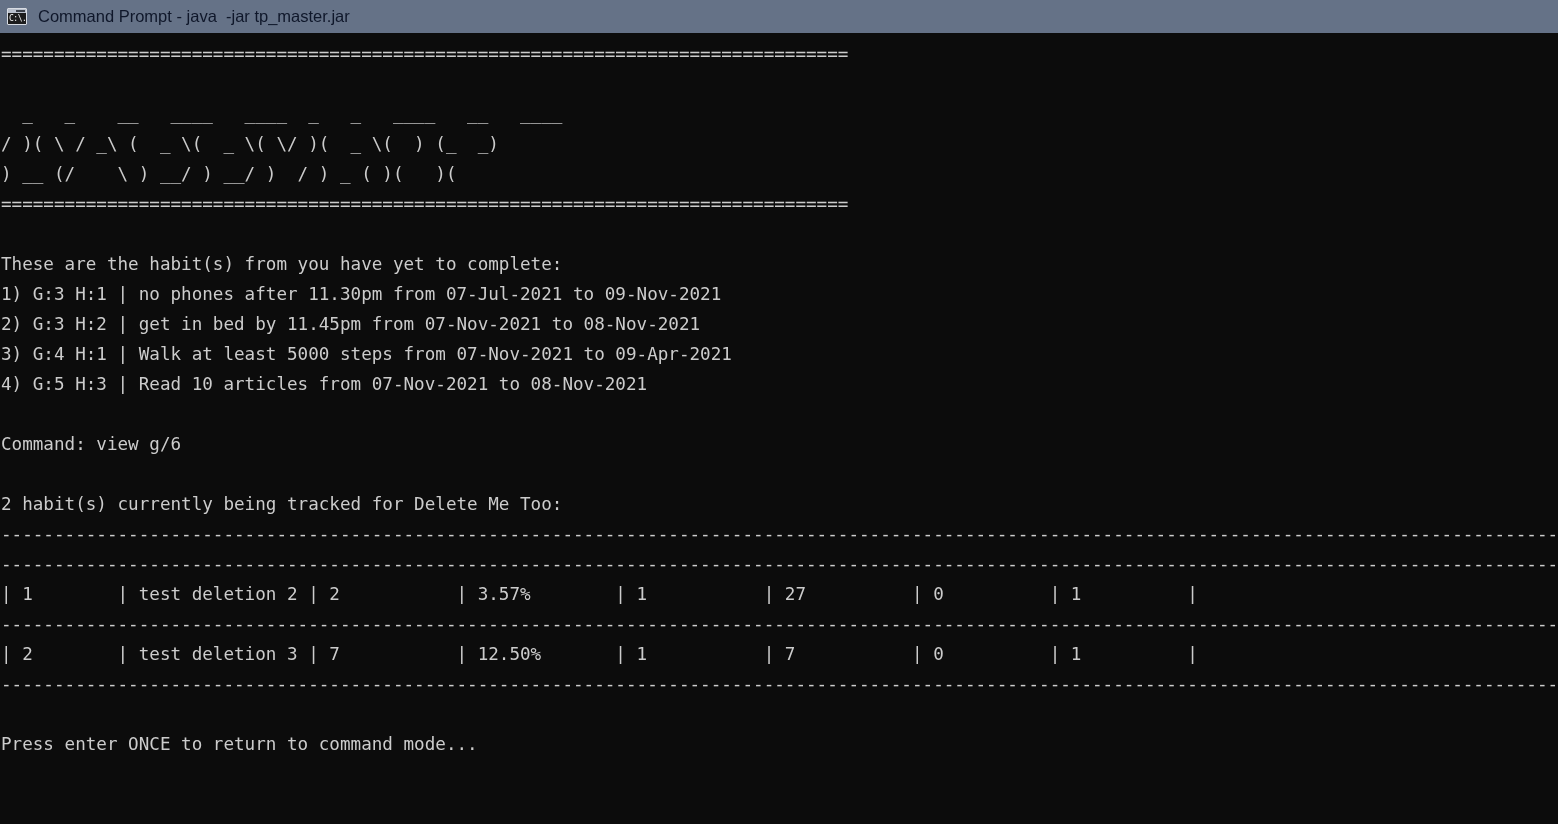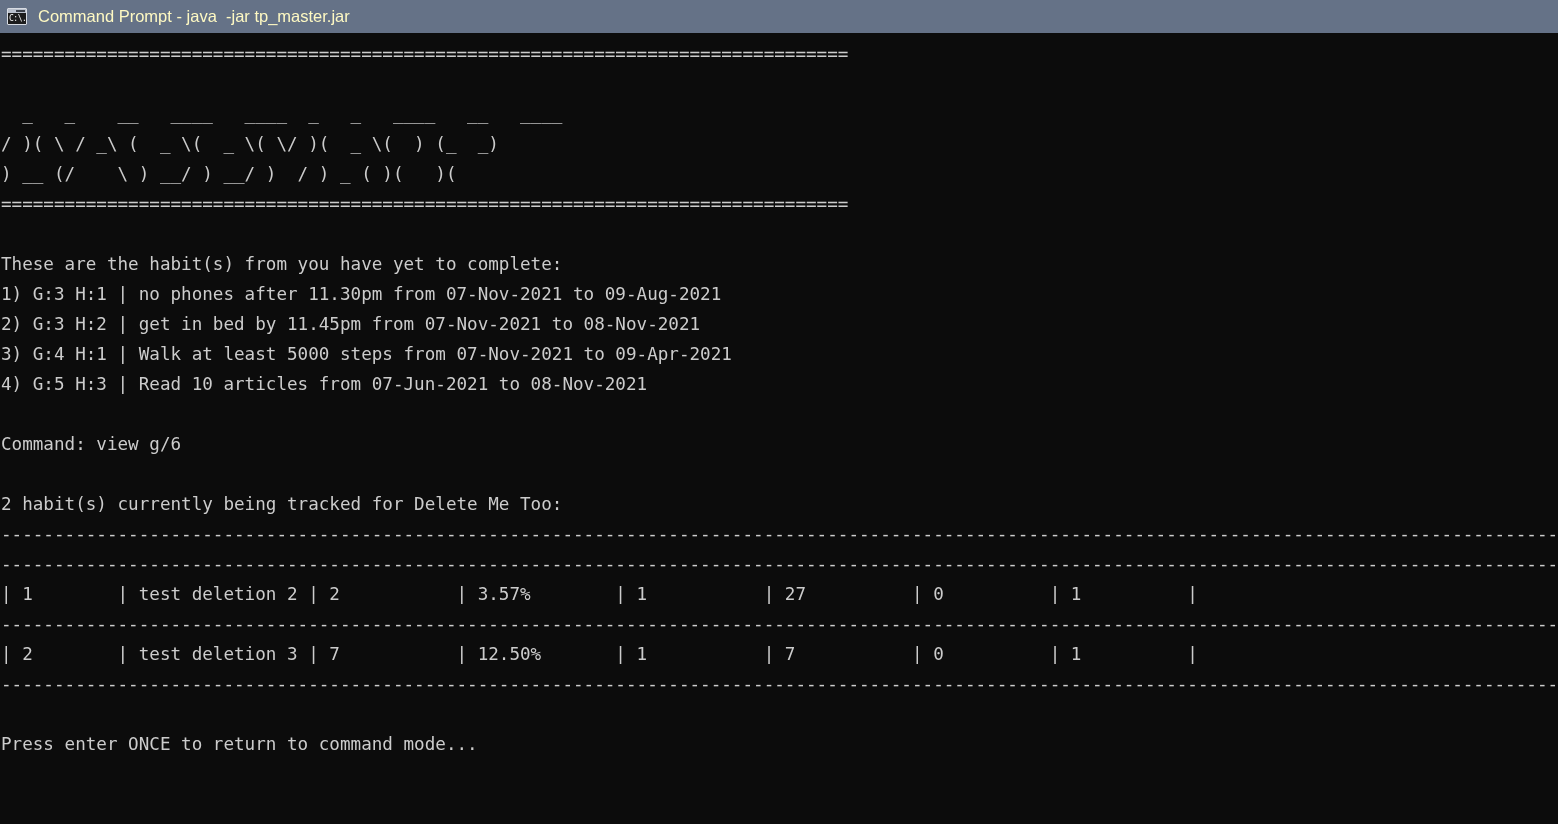--- a/index.html
+++ b/index.html
@@ -56,21 +56,21 @@
     color: #f2f2f2;
     font-family: "DejaVu Sans Mono", "Liberation Mono", monospace;
     font-size: 8px;
     line-height: 11px;
     letter-spacing: -0.5px;
     white-space: nowrap;
     overflow: hidden;
   }
   #title-text {
     margin-left: 11px;
-    color: #fef9c3;
+    color: #0f172a;
     font-family: "Liberation Sans", sans-serif;
     font-size: 16.5px;
     line-height: 33px;
     white-space: pre;
   }
 
   
   #terminal {
     background: #0c0c0c;
     color: #cccccc;
@@ -107,24 +107,24 @@
   <div class="line">================================================================================</div>
   <div class="blank"></div>
   <div class="line">  _   _    __   ____   ____  _   _   ____   __   ____  </div>
   <div class="line">/ )( \ / _\ (  _ \(  _ \( \/ )(  _ \(  ) (_  _) </div>
   <div class="line">) __ (/    \ ) __/ ) __/ )  / ) _ ( )(   )(   </div>
   <div class="line">================================================================================</div>
 
   <div class="blank"></div>
 
   <div class="line">These are the habit(s) from you have yet to complete:</div>
-  <div class="line">1) G:3 H:1 | no phones after 11.30pm from 07-Nov-2021 to 09-Aug-2021</div>
+  <div class="line">1) G:3 H:1 | no phones after 11.30pm from 07-Jul-2021 to 09-Nov-2021</div>
   <div class="line">2) G:3 H:2 | get in bed by 11.45pm from 07-Nov-2021 to 08-Nov-2021</div>
   <div class="line">3) G:4 H:1 | Walk at least 5000 steps from 07-Nov-2021 to 09-Apr-2021</div>
-  <div class="line">4) G:5 H:3 | Read 10 articles from 07-Jun-2021 to 08-Nov-2021</div>
+  <div class="line">4) G:5 H:3 | Read 10 articles from 07-Nov-2021 to 08-Nov-2021</div>
 
   <div class="blank"></div>
 
   <div class="line">Command: view g/6</div>
 
   <div class="blank"></div>
 
   <div class="line">2 habit(s) currently being tracked for Delete Me Too:</div>
   <div class="line">---------------------------------------------------------------------------------------------------------------------------------------------------</div>
   <div class="line">---------------------------------------------------------------------------------------------------------------------------------------------------</div>

